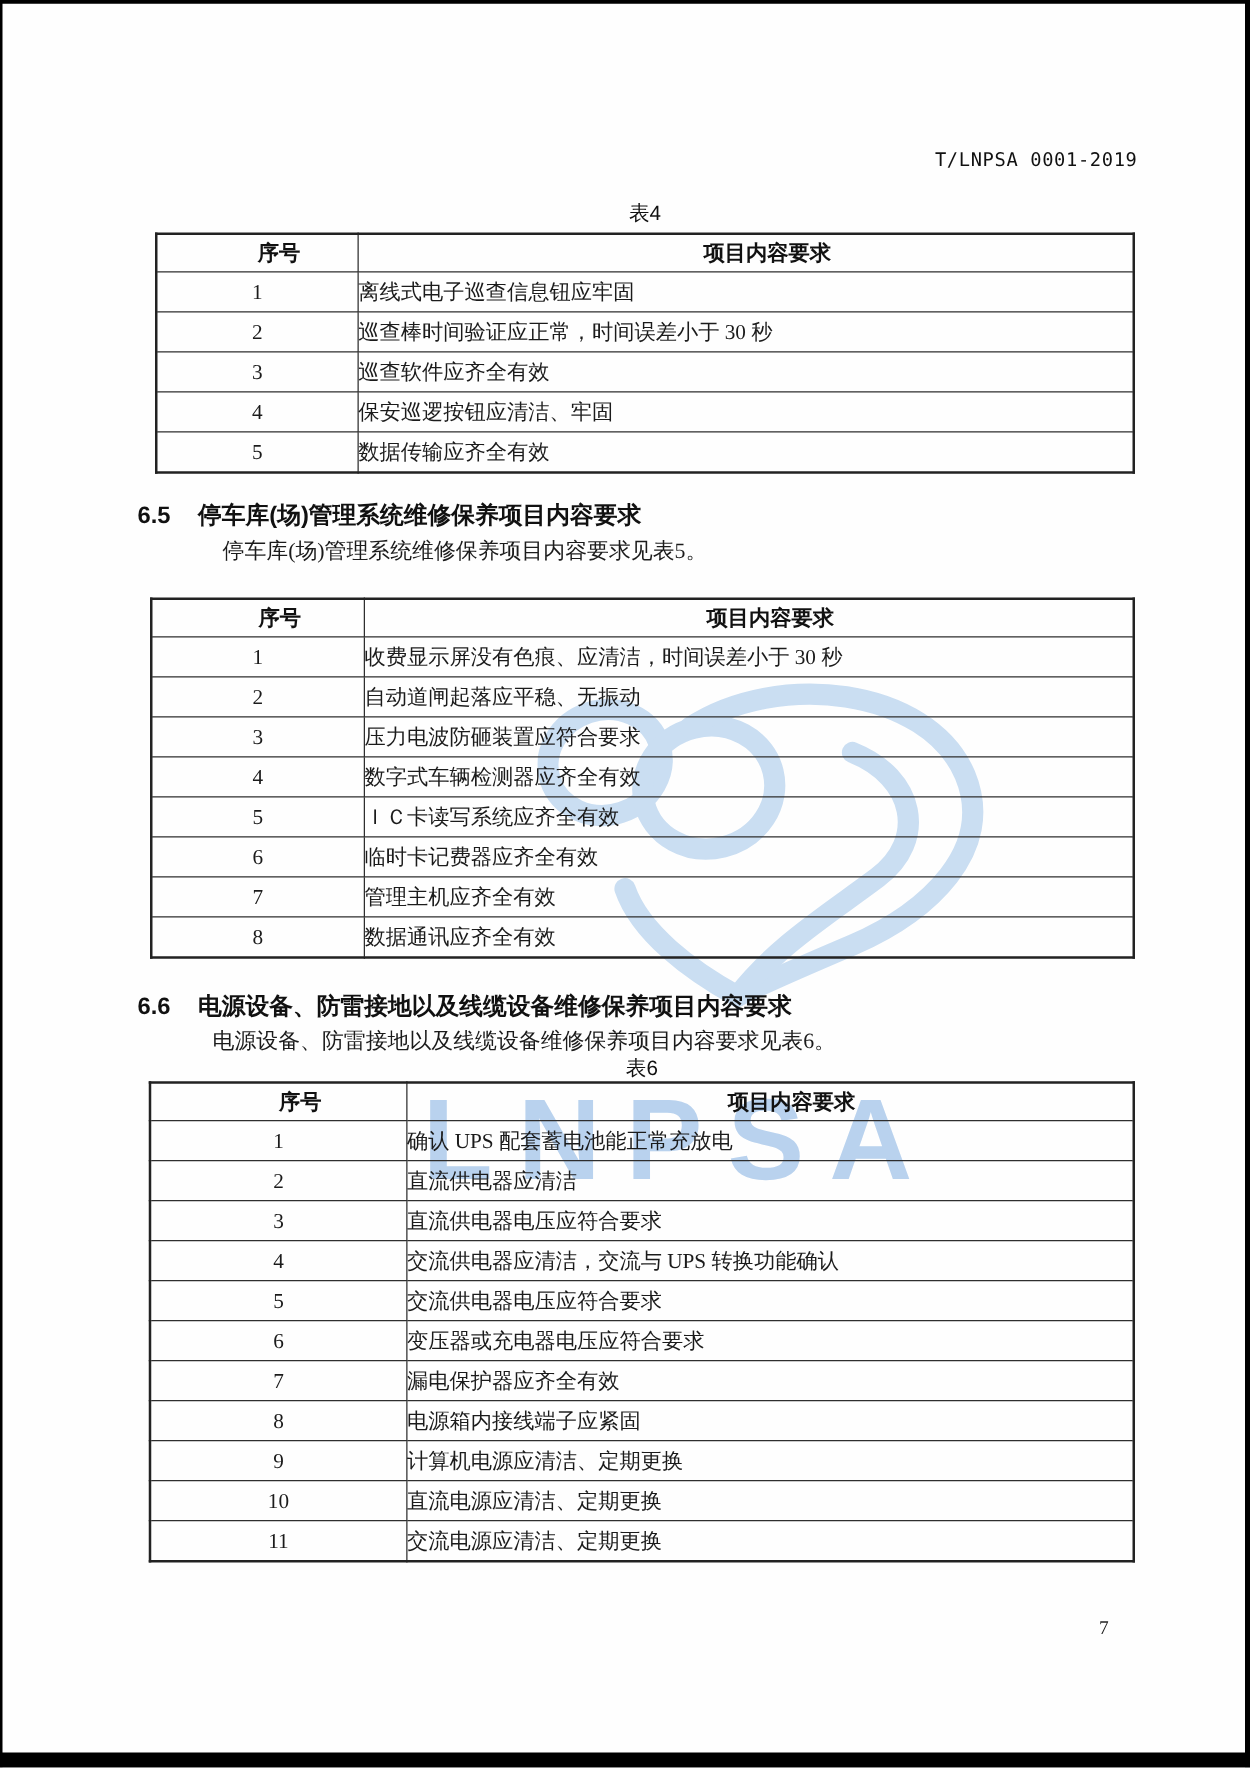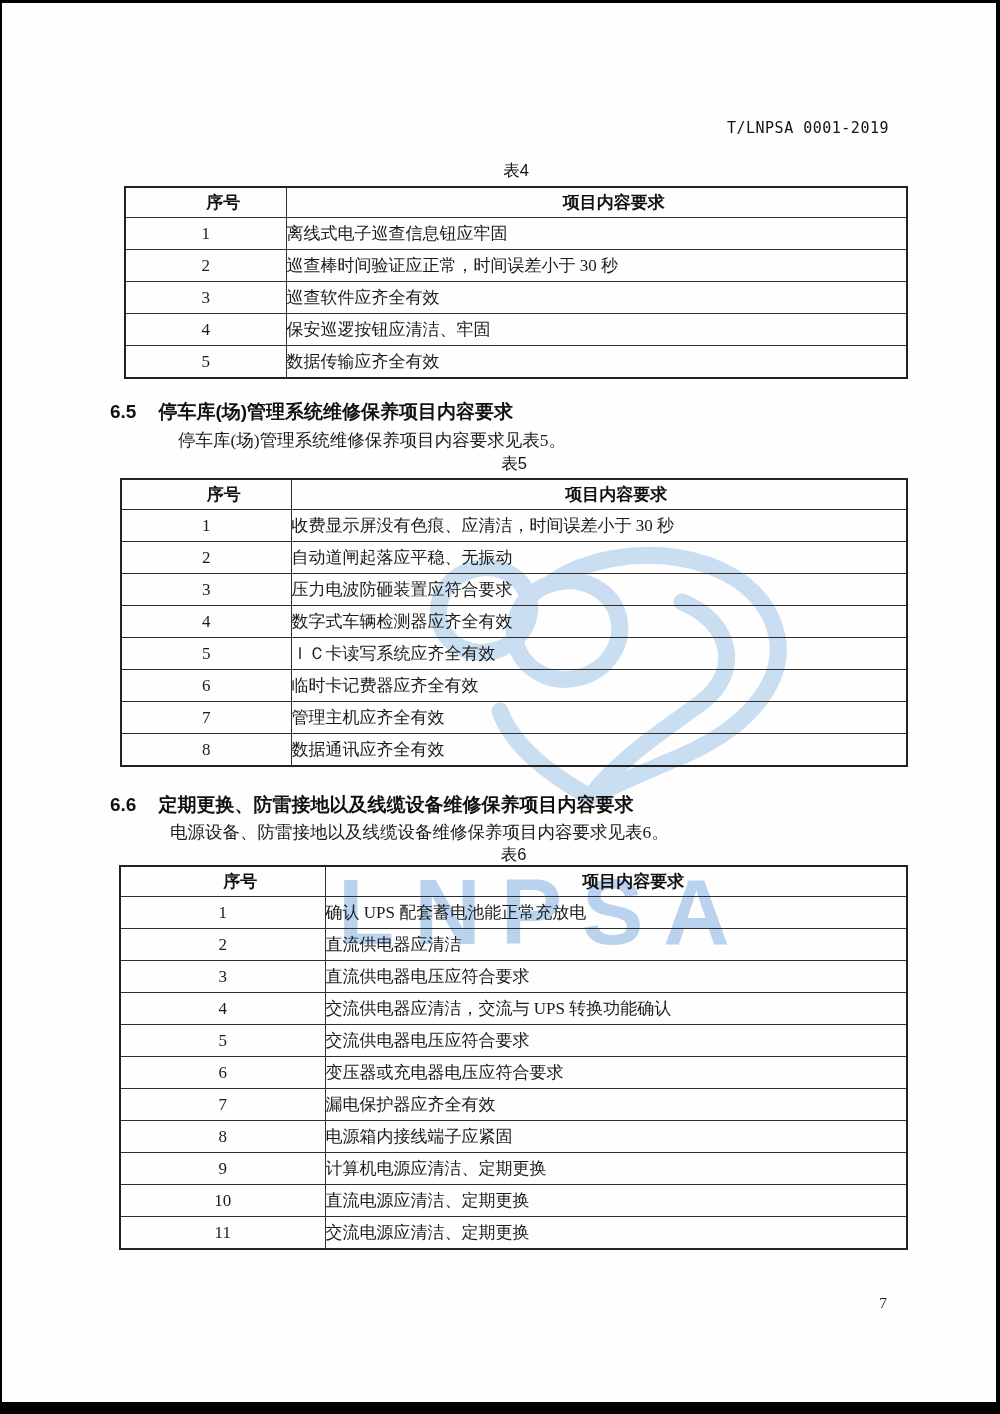--- a/index.html
+++ b/index.html
@@ -12,21 +12,21 @@
     color:#1b1b1b;
   }
   
   .frame{position:absolute;background:#000;z-index:5;}
   .frame.top{left:0;top:0;width:1000px;height:3px;}
   .frame.left{left:0;top:0;width:2px;height:1414px;}
   .frame.right{left:996px;top:0;width:4px;height:1414px;}
   .frame.bottom{left:0;top:1402px;width:1000px;height:12px;}
 
   .hdr-code{
-    position:absolute;top:119px;right:111px;
+    position:absolute;top:119px;right:90px;
     font-family:"DejaVu Sans Mono","Liberation Mono",monospace;
     font-size:15px;letter-spacing:.5px;color:#111;z-index:2;
   }
 
   .table-caption{
     position:absolute;text-align:center;
     font-family:"Liberation Sans","DejaVu Sans",sans-serif;
     font-weight:400;font-size:16.5px;color:#111;z-index:2;
   }
 
@@ -130,21 +130,20 @@
           <td class="req-cell">数据传输应齐全有效</td>
         </tr>
       </tbody>
     </table>
 
   <div class="section-heading" style="left:110px;top:399px">
     <span class="sec-num">6.5</span><span>停车库(场)管理系统维修保养项目内容要求</span>
   </div>
   <div class="section-intro" style="left:150px;top:428px">停车库(场)管理系统维修保养项目内容要求见表5。</div>
 
-  <div class="table-caption" style="left:120px;top:453px;width:788px">表5</div>
   <table class="doc-table" style="left:120px;top:478px;width:788px">
     <colgroup>
         <col style="width:170px">
         <col>
       </colgroup>
   <thead>
         <tr>
           <th>序号</th>
           <th>项目内容要求</th>
         </tr>
@@ -179,21 +178,21 @@
           <td class="req-cell">管理主机应齐全有效</td>
         </tr>
         <tr>
           <td class="num-cell">8</td>
           <td class="req-cell">数据通讯应齐全有效</td>
         </tr>
       </tbody>
     </table>
 
   <div class="section-heading" style="left:110px;top:792px">
-    <span class="sec-num">6.6</span><span>定期更换、防雷接地以及线缆设备维修保养项目内容要求</span>
+    <span class="sec-num">6.6</span><span>电源设备、防雷接地以及线缆设备维修保养项目内容要求</span>
   </div>
   <div class="section-intro" style="left:142px;top:820px">电源设备、防雷接地以及线缆设备维修保养项目内容要求见表6。</div>
 
   <div class="table-caption" style="left:119px;top:844px;width:789px">表6</div>
   <table class="doc-table" style="left:119px;top:865px;width:789px">
     <colgroup>
         <col style="width:205px">
         <col>
       </colgroup>
   <thead>

